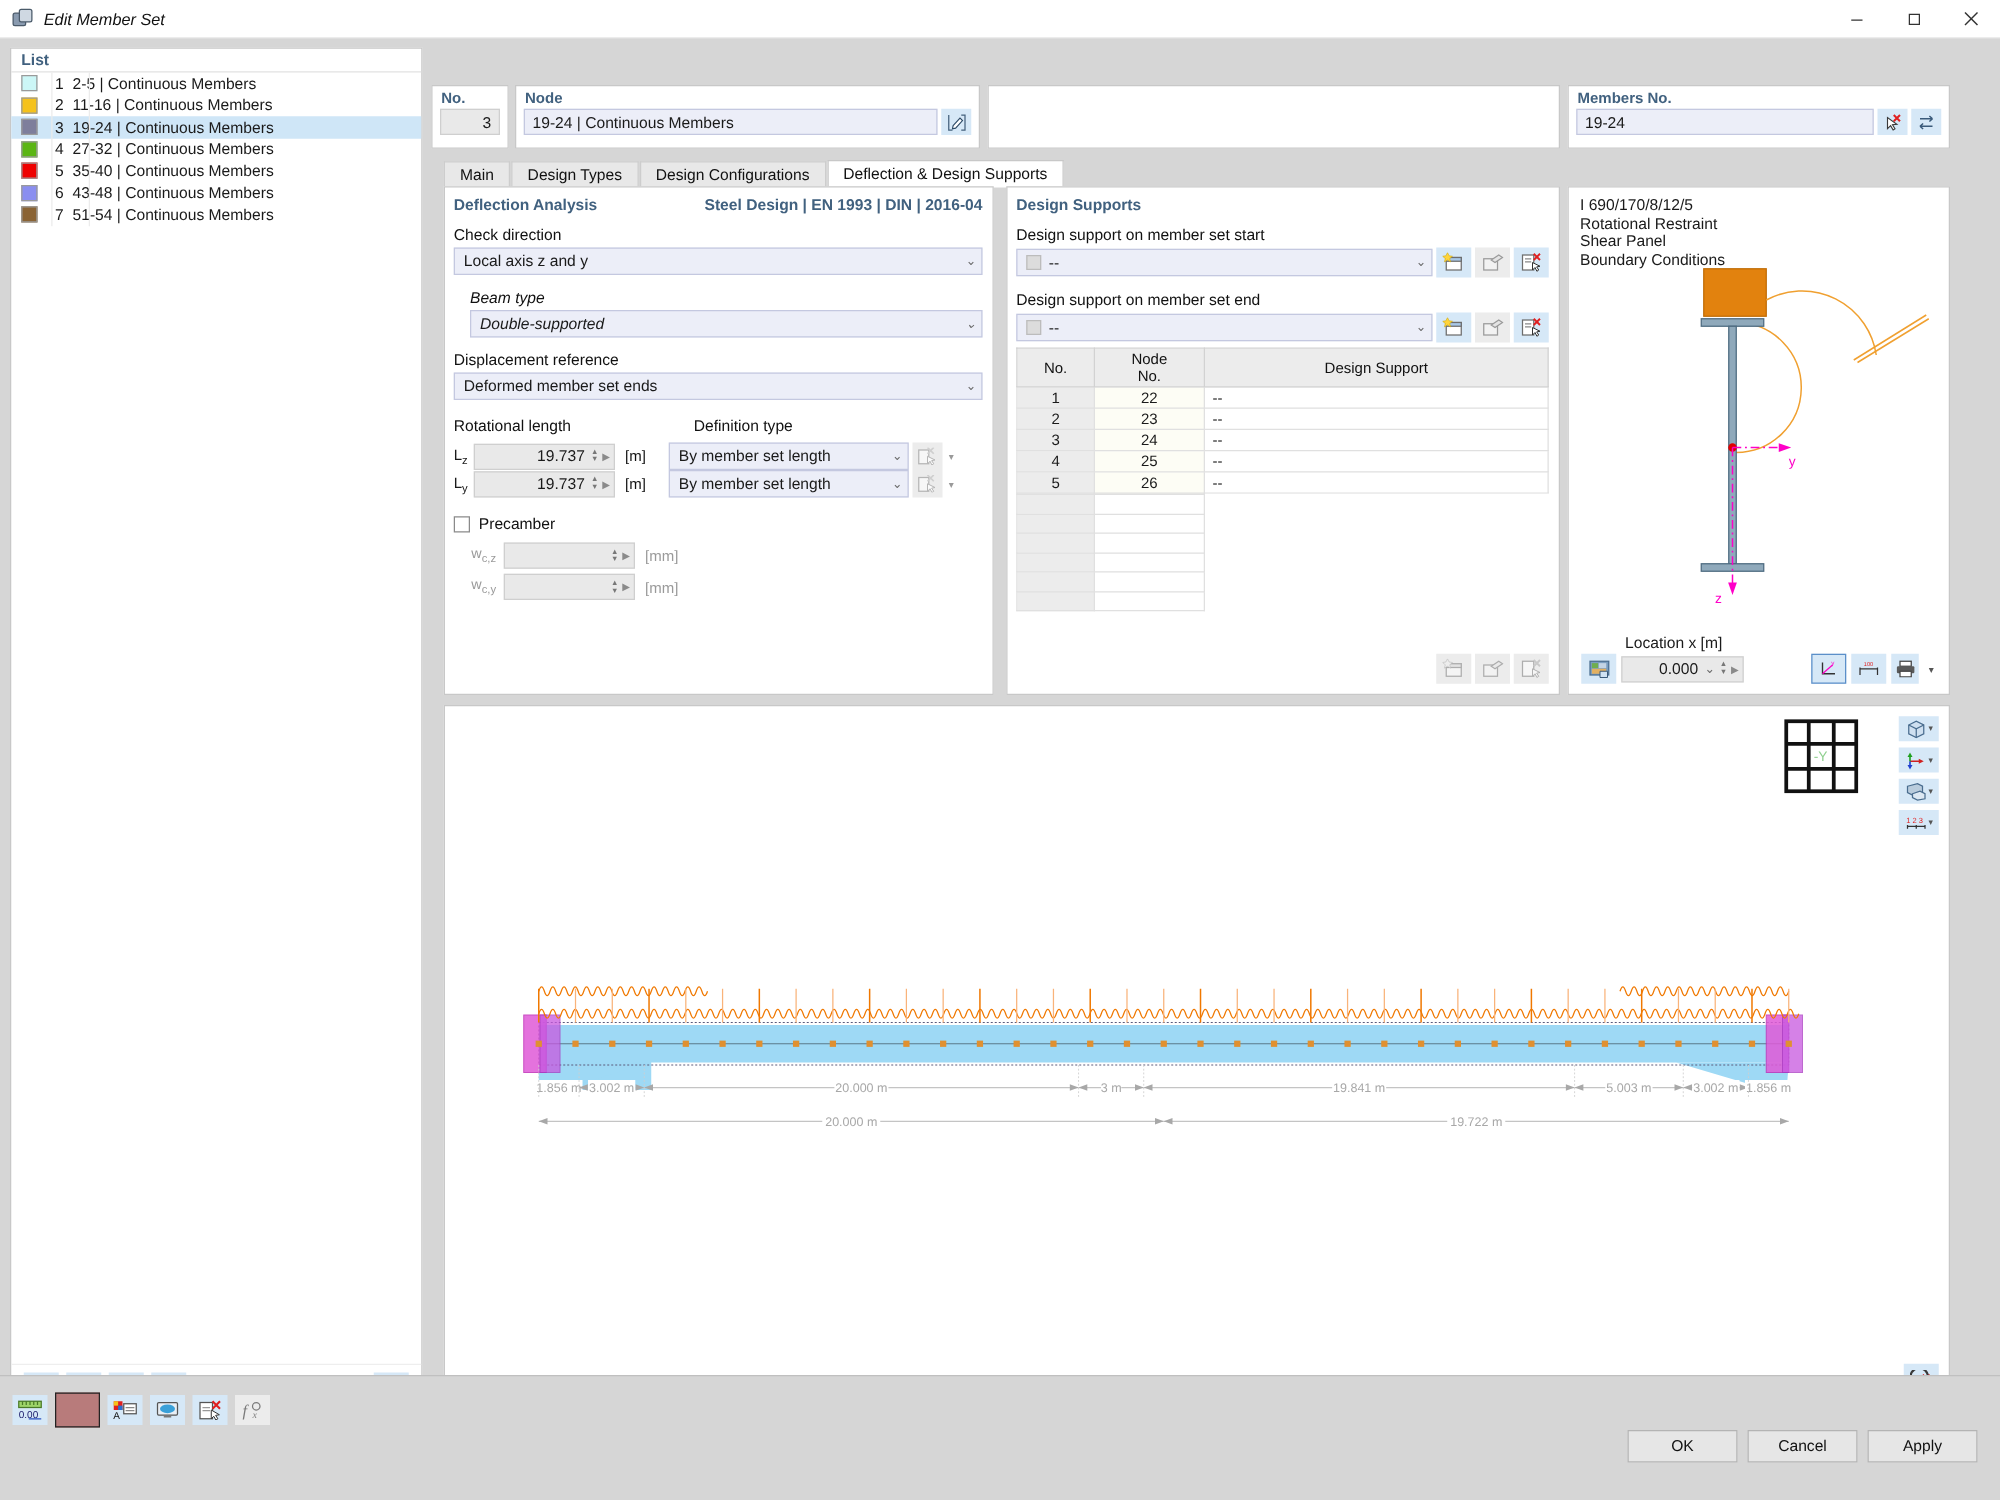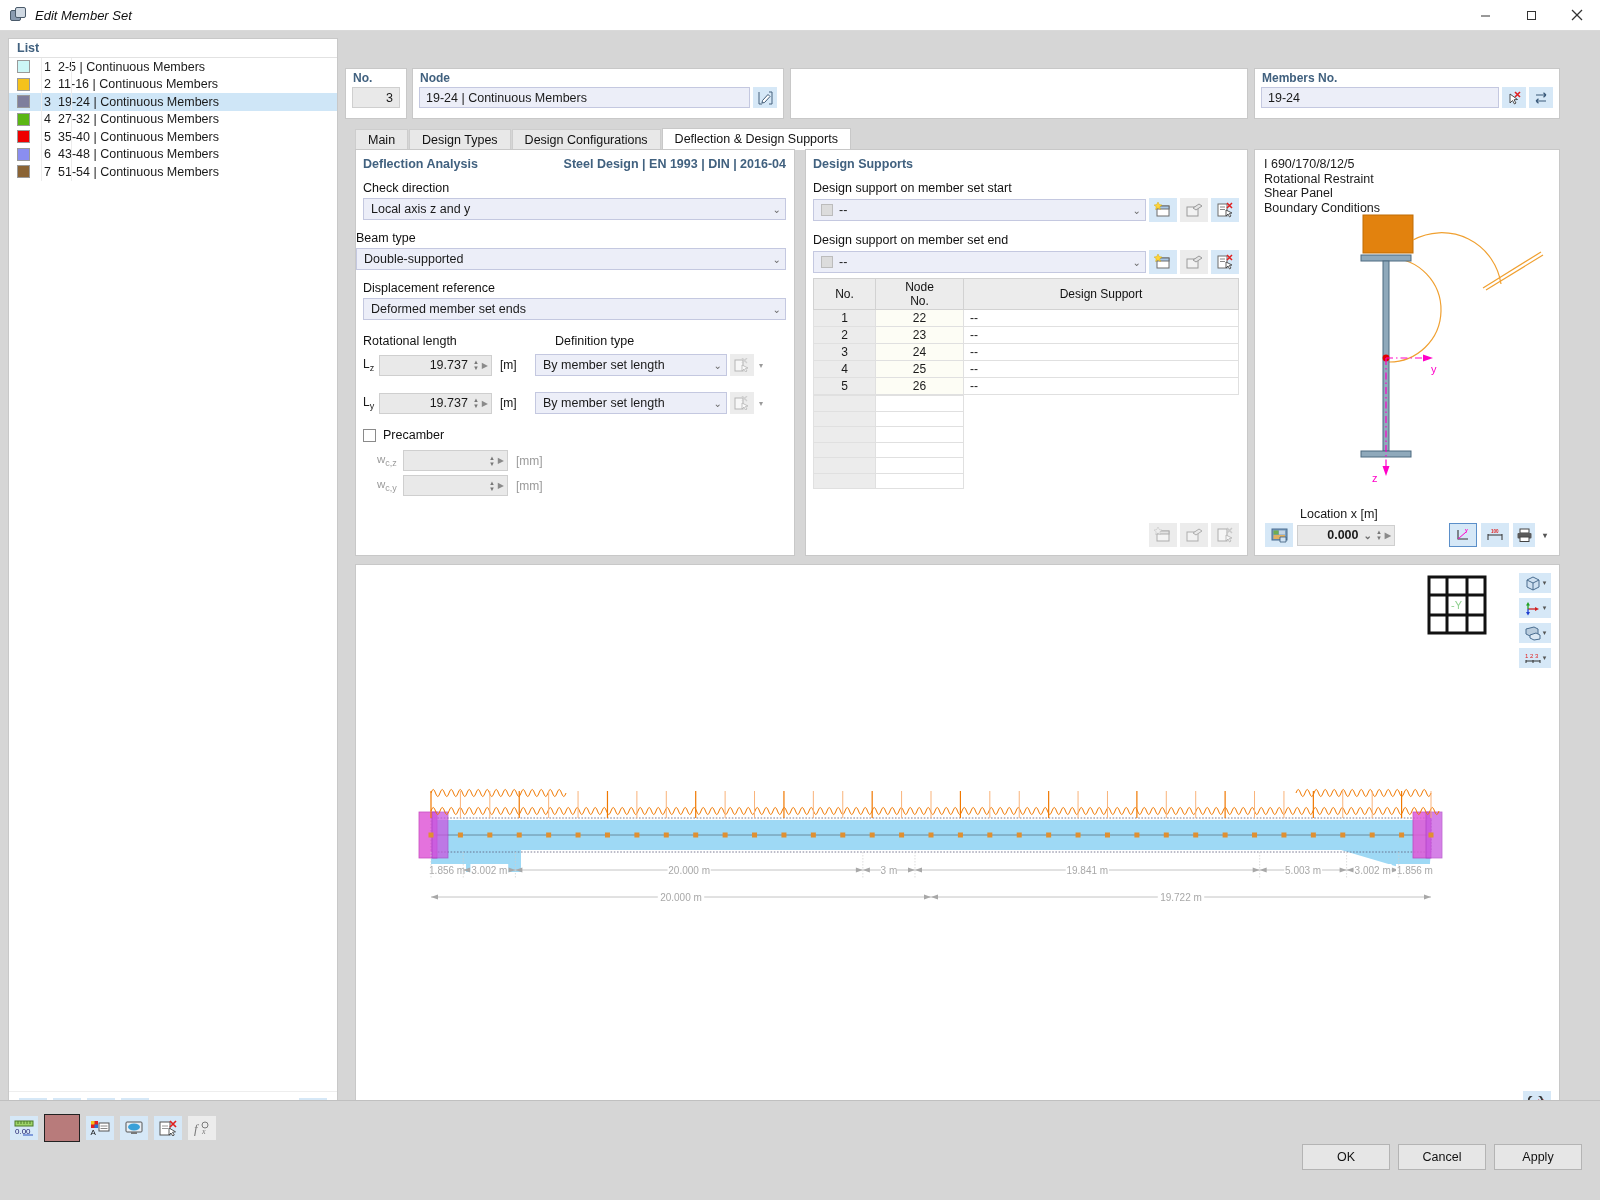--- a/index.html
+++ b/index.html
@@ -299,21 +299,21 @@
     </div>
 
     <div style="padding:10px 8px 0 7px;">
       <div class="sub-label">Check direction</div>
       <div class="combo" style="margin-top:3px">
         <span>Local axis z and y</span>
         <span class="chev">⌄</span>
       </div>
     </div>
 
-    <div style="padding:11px 8px 0 0;">
+    <div style="padding:11px 8px 0 20px;font-style:italic;">
       <div class="sub-label">Beam type</div>
       <div class="combo" style="margin-top:3px">
         <span>Double-supported</span>
         <span class="chev">⌄</span>
       </div>
     </div>
 
     <div style="padding:11px 8px 0 7px;">
       <div class="sub-label">Displacement reference</div>
       <div class="combo" style="margin-top:3px">
@@ -351,21 +351,21 @@
             <svg width="16" height="14" viewBox="0 0 16 14">
               <rect x="1" y="2" width="8" height="11" fill="#f7f7f7" stroke="#b5b5b5"></rect>
               <path d="M8 7 L8 13 L10 11 L11.5 14 L13 13 L11.3 10.5 L14 10 Z" fill="#fafafa" stroke="#b5b5b5" stroke-width="0.8"></path>
               <path d="M8 0 L13 5 M13 0 L8 5" stroke="#cfcfcf" stroke-width="1.4"></path>
             </svg>
           </div>
           <div class="ibtn plain" style="width:14px;height:22px">
             <span style="font-size:8px;color:#9a9a9a">▾</span>
           </div>
         </div>
-        <div style="display: flex; align-items: center; gap: 0px; margin-top: 16px;">
+        <div style="display: flex; align-items: center; gap: 0px; margin-top: 0;">
           <span style="width:16px;font-size:12px">L<span class="subscript">y</span></span>
           <div class="spin" style="width:113px">
             <span class="val">19.737</span>
             <span class="arrows">
               <span>▲</span>
               <span>▼</span>
             </span>
             <span class="play">▶</span>
           </div>
           <span class="unit" style="margin-left:8px;width:35px">[m]</span>
@@ -620,21 +620,21 @@
       <line x1="131" y1="148" x2="172" y2="148" stroke="#ff00c8" stroke-width="1.2" stroke-dasharray="7,3,1.5,3"></line>
       <polygon points="178,148 168,144.5 168,151.5" fill="#ff00c8"></polygon>
       <text x="176" y="163" font-family="Liberation Sans, sans-serif" font-size="11" fill="#ff00c8">y</text>
       <line x1="131" y1="148" x2="131" y2="258" stroke="#ff00c8" stroke-width="1.2" stroke-dasharray="7,3,1.5,3"></line>
       <polygon points="131,266 127.5,256 134.5,256" fill="#ff00c8"></polygon>
       <text x="117" y="272" font-family="Liberation Sans, sans-serif" font-size="11" fill="#ff00c8">z</text>
     </svg>
 
     <div style="position:absolute; left:0; right:0; bottom:8px;">
       <div style="padding-left:45px; font-size:12.5px;">Location x [m]</div>
-      <div style="display:flex; align-items:center; padding:2px 8px 0 10px; gap:4px;font-weight:bold;">
+      <div style="display:flex; align-items:center; padding:2px 8px 0 10px; gap:4px;">
         <div class="ibtn">
           <svg width="17" height="15" viewBox="0 0 17 15">
             <rect x="1" y="1" width="15" height="11" fill="#7a9ec0" stroke="#4a6d8f"></rect>
             <rect x="2.5" y="2.5" width="5" height="4" fill="#6fae4f"></rect>
             <rect x="8" y="2.5" width="6" height="4" fill="#c3d4e4"></rect>
             <rect x="2.5" y="7" width="11.5" height="4" fill="#e2b060"></rect>
             <path d="M9 9 L15 9 L15 14 L9 14 Z" fill="#cfe2f3" stroke="#3a5a7a" stroke-width="0.8"></path>
           </svg>
         </div>
         <div class="spin" style="width:98px">

